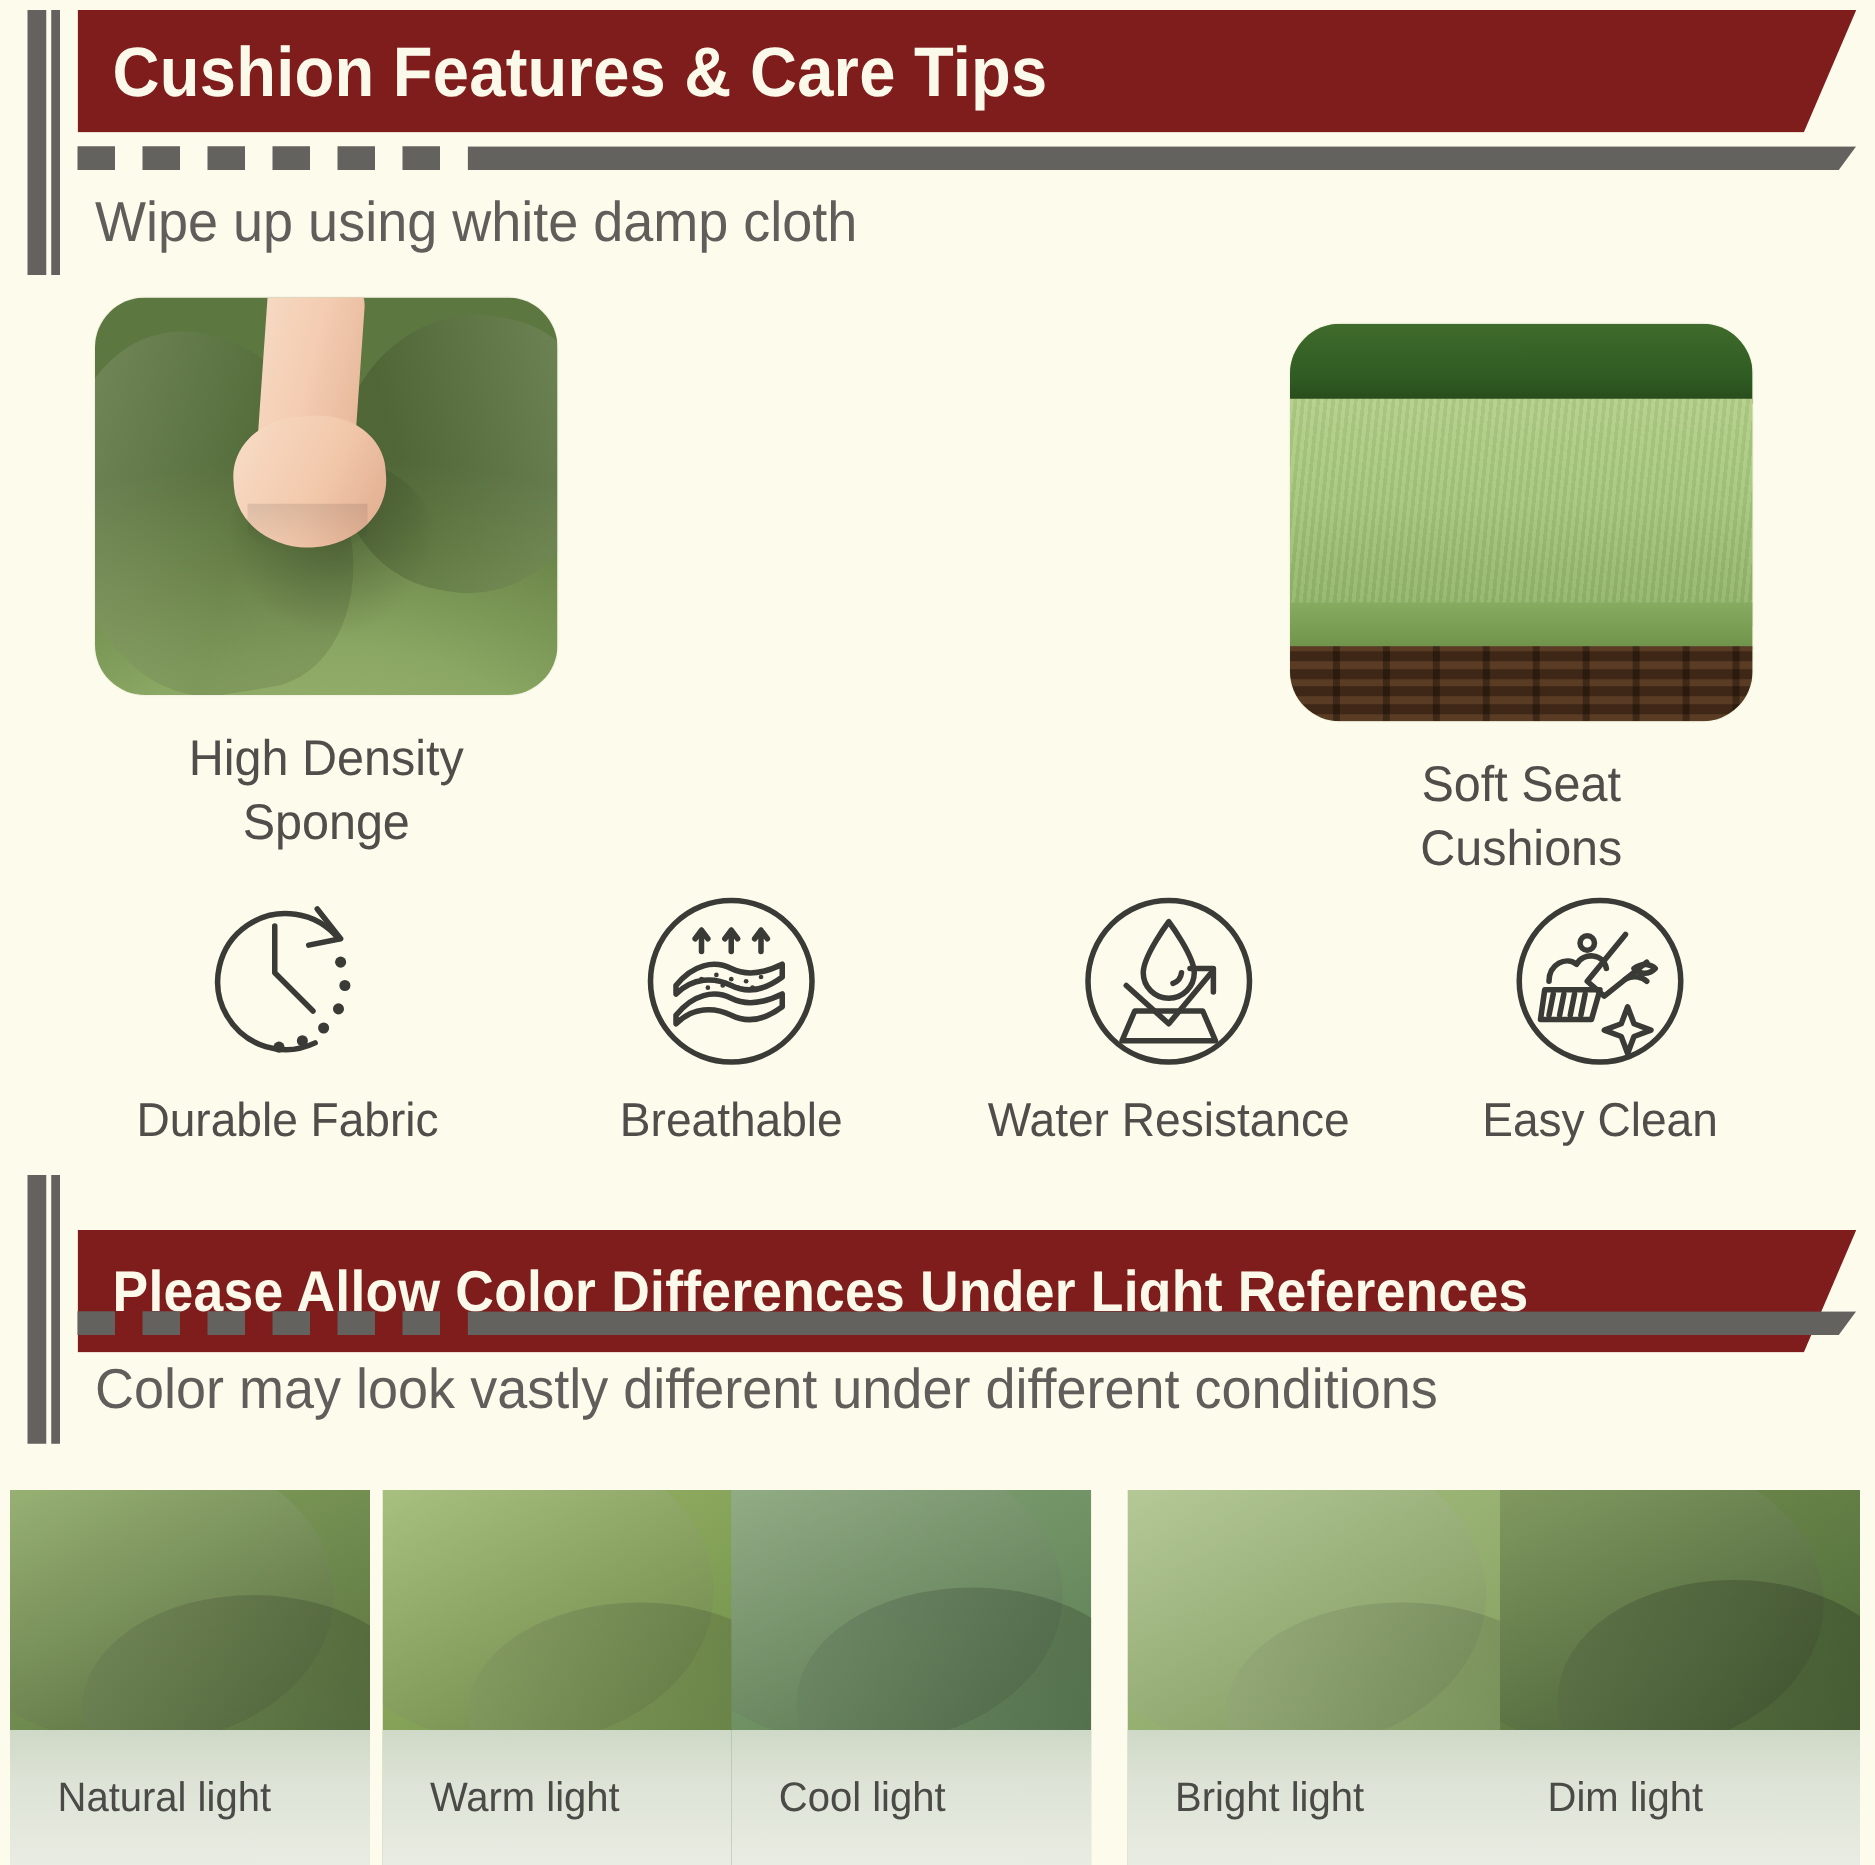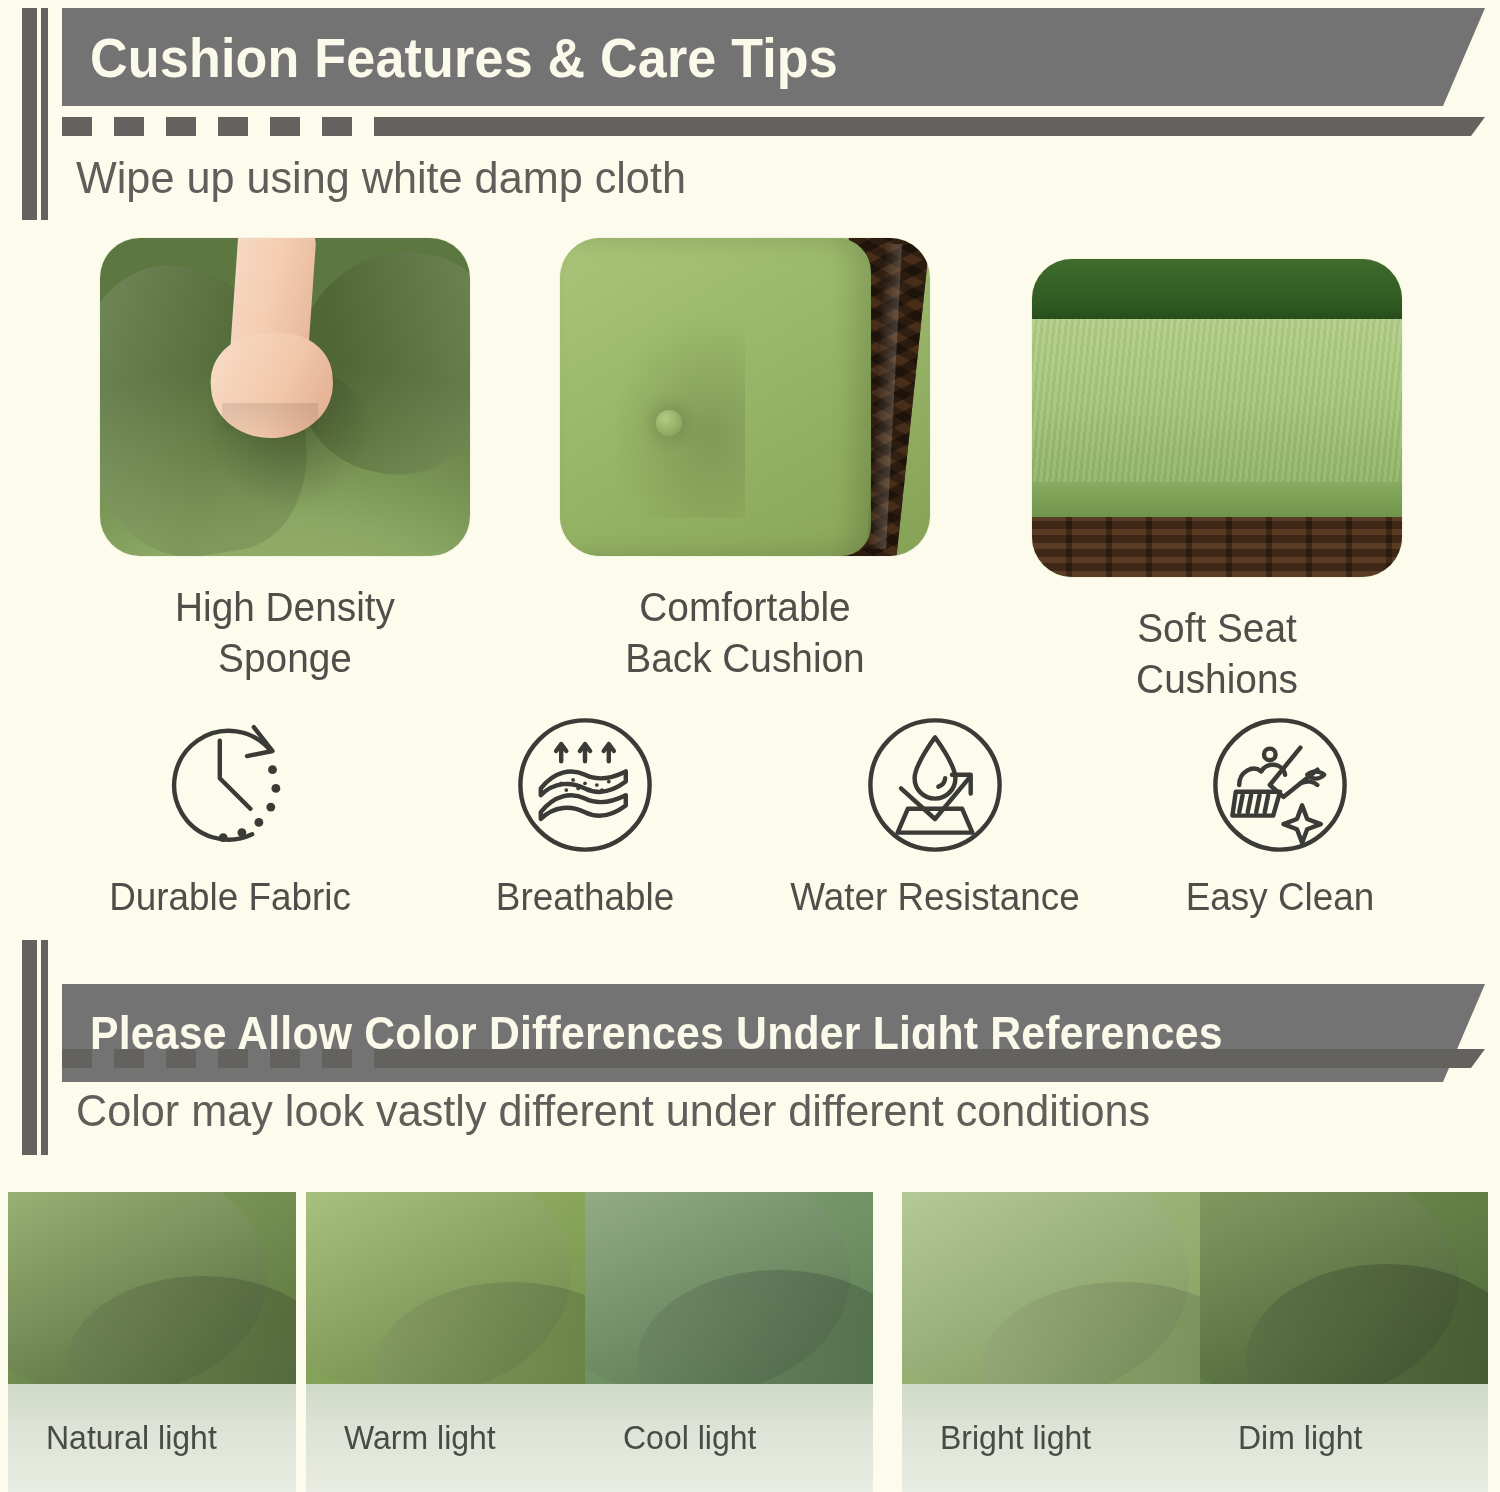--- a/index.html
+++ b/index.html
@@ -14,21 +14,21 @@
   .page{position:relative;width:1500px;height:1492px;}
 
   
   .vrule{position:absolute;background:#63625f;}
   .vrule.thick{width:15px;}
   .vrule.thin{width:7px;}
 
   
   .banner{
     position:absolute;
-    background:#737373;
+    background:#7f1d1d;
     display:flex;align-items:center;
     clip-path: polygon(0 0, 100% 0, calc(100% - 42px) 100%, 0 100%);
   }
   .banner-title{
     color:#fbf9ea;
     font-size:56px;
     font-weight:700;
     letter-spacing:.2px;
     white-space:nowrap;
     margin-left:28px;
@@ -211,52 +211,37 @@
     <span class="dash"></span>
     <span class="dash"></span>
     <span class="dash"></span>
     <span class="solid"></span>
   </div>
 
   <div class="subtitle" style="left:76px;top:152px;">Wipe up using white damp cloth</div>
 
   <div class="photo-row">
 
-    <div class="photo-cell" style="left:80px;">
+    <div class="photo-cell" style="left:56px;">
       <div class="photo">
         <div class="inner p1-bg">
           <div class="p1-fold"></div>
           <div class="p1-fold2"></div>
           <div class="p1-dent"></div>
           <div class="p1-arm"></div>
           <div class="p1-fist"></div>
           <div class="p1-knuck"></div>
         </div>
       </div>
       <div class="photo-caption">
         <div>High Density</div>
         <div>Sponge</div>
       </div>
     </div>
 
-    <div class="photo-cell" style="left:540px;">
-      <div class="photo">
-        <div class="inner p2-bg">
-          <div class="p2-wicker"></div>
-          <div class="p2-cushion"></div>
-          <div class="p2-pull"></div>
-          <div class="p2-seam"></div>
-          <div class="p2-button"></div>
-        </div>
-      </div>
-      <div class="photo-caption">
-        <div>Comfortable</div>
-        <div>Back Cushion</div>
-      </div>
-    </div>
 
     <div class="photo-cell" style="left:1012px;margin-top:21px;">
       <div class="photo">
         <div class="inner" style="background:#8fb268;">
           <div class="p3-top"></div>
           <div class="p3-mid"></div>
           <div class="p3-tex"></div>
           <div class="p3-mid2"></div>
           <div class="p3-wick"></div>
         </div>

